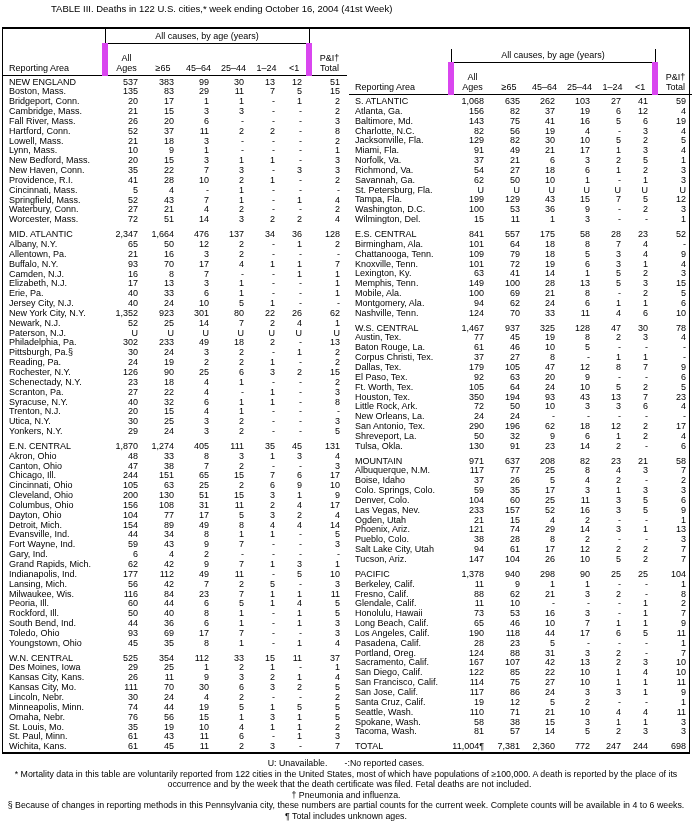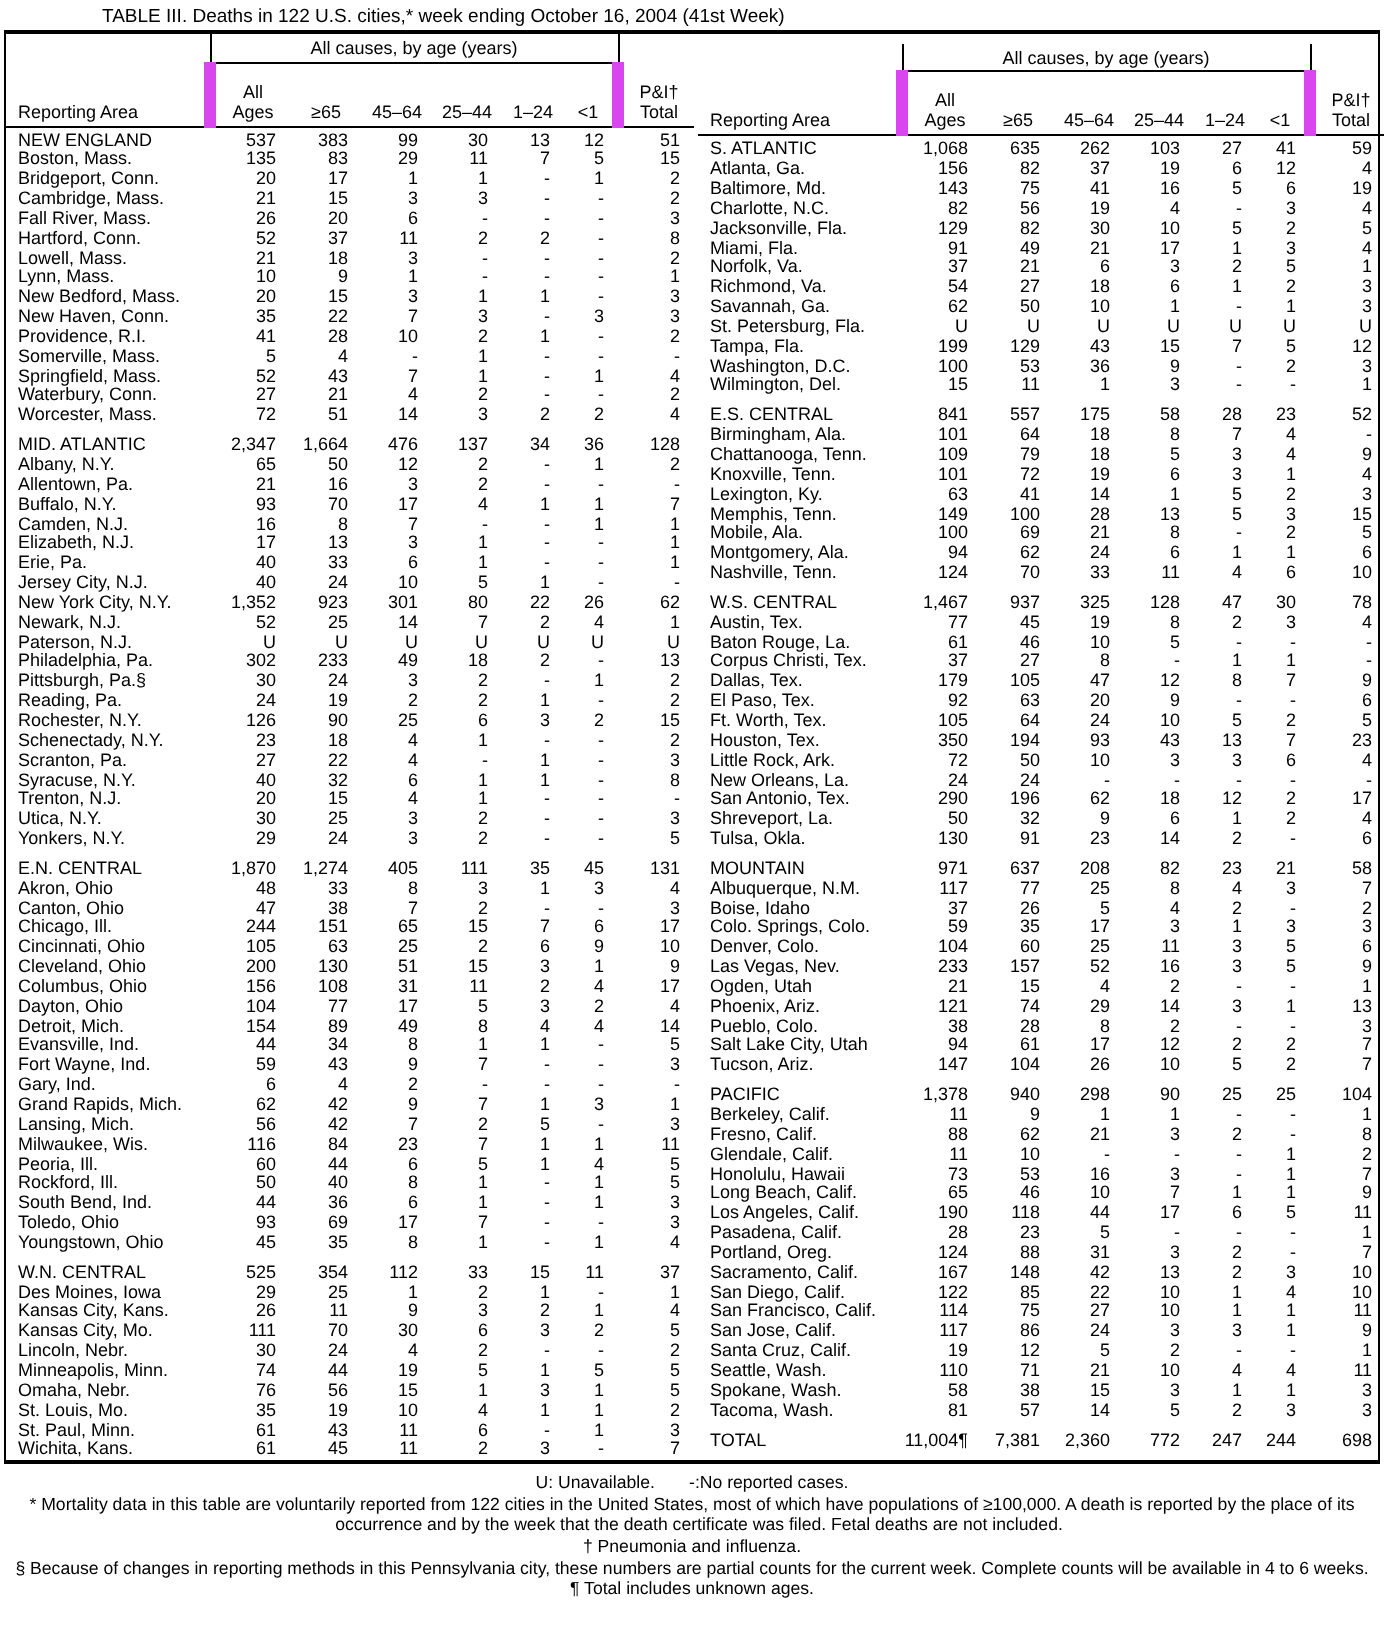--- a/index.html
+++ b/index.html
@@ -11,21 +11,21 @@
   }
   .title {
     font-size:9.5px; line-height:12px; padding-left:1px; letter-spacing:0px;
     white-space:nowrap;
     margin-left:48px;
   }
   .table-box {
     border:1px solid #000;
     border-top:2px solid #000;
     border-bottom:2px solid #000;
-    display:flex; align-items:center;
+    display:flex; align-items:flex-end;margin-top:12px;
   }
   .half { flex:1 1 50%; }
   .divider { width:2px; background:#000; flex:0 0 2px; }
   table { border-collapse:collapse; table-layout:fixed; width:100%; }
   col.c-ra  { width:102px; }
   col.c-all { width:40px; }
   col.c-65  { width:36px; }
   col.c-4564{ width:35px; }
   col.c-2544{ width:35px; }
   col.c-124 { width:31px; }
@@ -203,21 +203,21 @@
               <td class="ra">Providence, R.I.</td>
               <td class="num">41</td>
               <td class="num">28</td>
               <td class="num">10</td>
               <td class="num">2</td>
               <td class="num">1</td>
               <td class="num">-</td>
               <td class="num">2</td>
             </tr>
             <tr>
-              <td class="ra">Somerville, Mass.</td>
+              <td class="ra">Cincinnati, Mass.</td>
               <td class="num">5</td>
               <td class="num">4</td>
               <td class="num">-</td>
               <td class="num">1</td>
               <td class="num">-</td>
               <td class="num">-</td>
               <td class="num">-</td>
             </tr>
             <tr>
               <td class="ra">Springfield, Mass.</td>
@@ -587,20 +587,30 @@
             </tr>
             <tr>
               <td class="ra">Grand Rapids, Mich.</td>
               <td class="num">62</td>
               <td class="num">42</td>
               <td class="num">9</td>
               <td class="num">7</td>
               <td class="num">1</td>
               <td class="num">3</td>
               <td class="num">1</td>
+            </tr>
+            <tr>
+              <td class="ra">Indianapolis, Ind.</td>
+              <td class="num">177</td>
+              <td class="num">112</td>
+              <td class="num">49</td>
+              <td class="num">11</td>
+              <td class="num">-</td>
+              <td class="num">5</td>
+              <td class="num">10</td>
             </tr>
             <tr>
               <td class="ra">Lansing, Mich.</td>
               <td class="num">56</td>
               <td class="num">42</td>
               <td class="num">7</td>
               <td class="num">2</td>
               <td class="num">5</td>
               <td class="num">-</td>
               <td class="num">3</td>
@@ -1364,21 +1374,21 @@
               <td class="num">88</td>
               <td class="num">31</td>
               <td class="num">3</td>
               <td class="num">2</td>
               <td class="num">-</td>
               <td class="num">7</td>
             </tr>
             <tr>
               <td class="ra">Sacramento, Calif.</td>
               <td class="num">167</td>
-              <td class="num">148</td>
+              <td class="num">107</td>
               <td class="num">42</td>
               <td class="num">13</td>
               <td class="num">2</td>
               <td class="num">3</td>
               <td class="num">10</td>
             </tr>
             <tr>
               <td class="ra">San Diego, Calif.</td>
               <td class="num">122</td>
               <td class="num">85</td>

